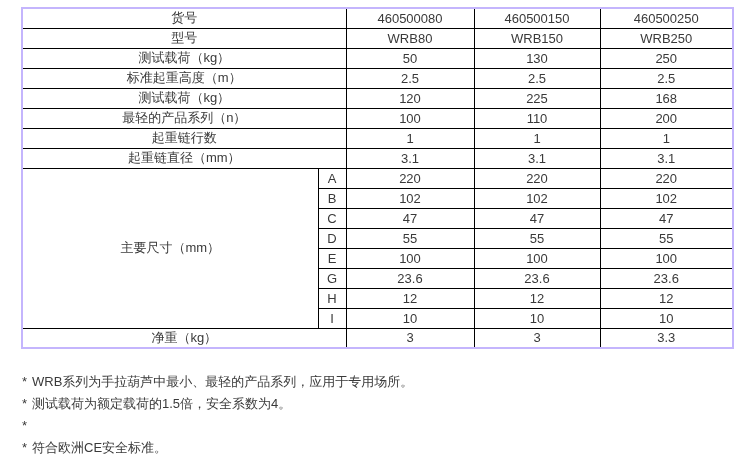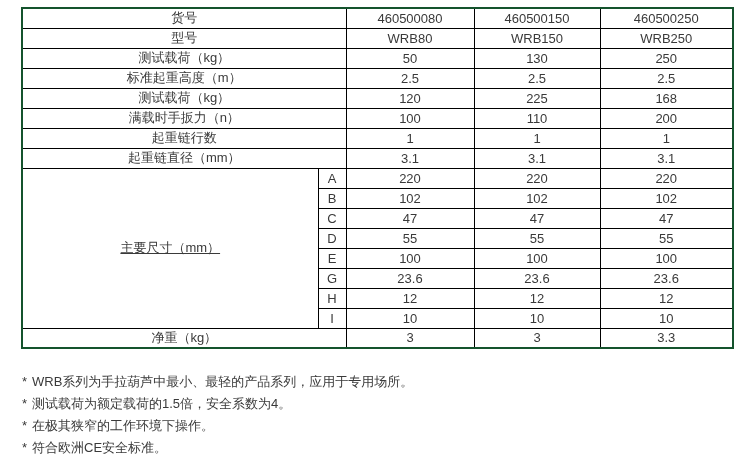--- a/index.html
+++ b/index.html
@@ -9,33 +9,33 @@
     background: #ffffff;
     font-family: "Liberation Sans", "DejaVu Sans", sans-serif;
     color: #3a3a3a;
   }
   .page { position: relative; width: 745px; height: 471px; overflow: hidden; }
 
   table.spec-table {
     position: absolute; left: 21px; top: 7px;
     border-collapse: collapse;
     table-layout: fixed;
-    border: 2px solid #14532d;
+    border: 2px solid #c4b5fd;
   }
   table.spec-table td {
     border: 1px solid #000000;
     text-align: center;
     vertical-align: middle;
     font-size: 13px;
     height: 20px;
     padding: 0 2px;
     overflow: hidden;
     white-space: nowrap;
   }
-  td.dim-label { vertical-align: middle; text-decoration: underline; }
+  td.dim-label { vertical-align: middle; }
 
   .footnotes {
     position: absolute; left: 22px; top: 374px; width: 710px;
   }
   .footnote {
     display: flex;
     margin: 0 0 7px 0;
     font-size: 13px;
     line-height: 15px;
   }
@@ -80,21 +80,21 @@
         <td>2.5</td>
         <td>2.5</td>
       </tr>
       <tr>
         <td colspan="2">测试载荷（kg）</td>
         <td>120</td>
         <td>225</td>
         <td>168</td>
       </tr>
       <tr>
-        <td colspan="2">满载时手扳力（n）</td>
+        <td colspan="2">最轻的产品系列（n）</td>
         <td>100</td>
         <td>110</td>
         <td>200</td>
       </tr>
       <tr>
         <td colspan="2">起重链行数</td>
         <td>1</td>
         <td>1</td>
         <td>1</td>
       </tr>
@@ -173,21 +173,20 @@
     </div>
     <div class="footnote">
       <span class="fn-marker">*</span>
       <div class="fn-lines">
           <div>测试载荷为额定载荷的1.5倍，安全系数为4。</div>
         </div>
     </div>
     <div class="footnote">
       <span class="fn-marker">*</span>
       <div class="fn-lines">
-        <div>在极其狭窄的工作环境下操作。</div>
       </div>
     </div>
     <div class="footnote">
       <span class="fn-marker">*</span>
       <div class="fn-lines">
           <div>符合欧洲CE安全标准。</div>
         </div>
     </div>
   </div>
 

